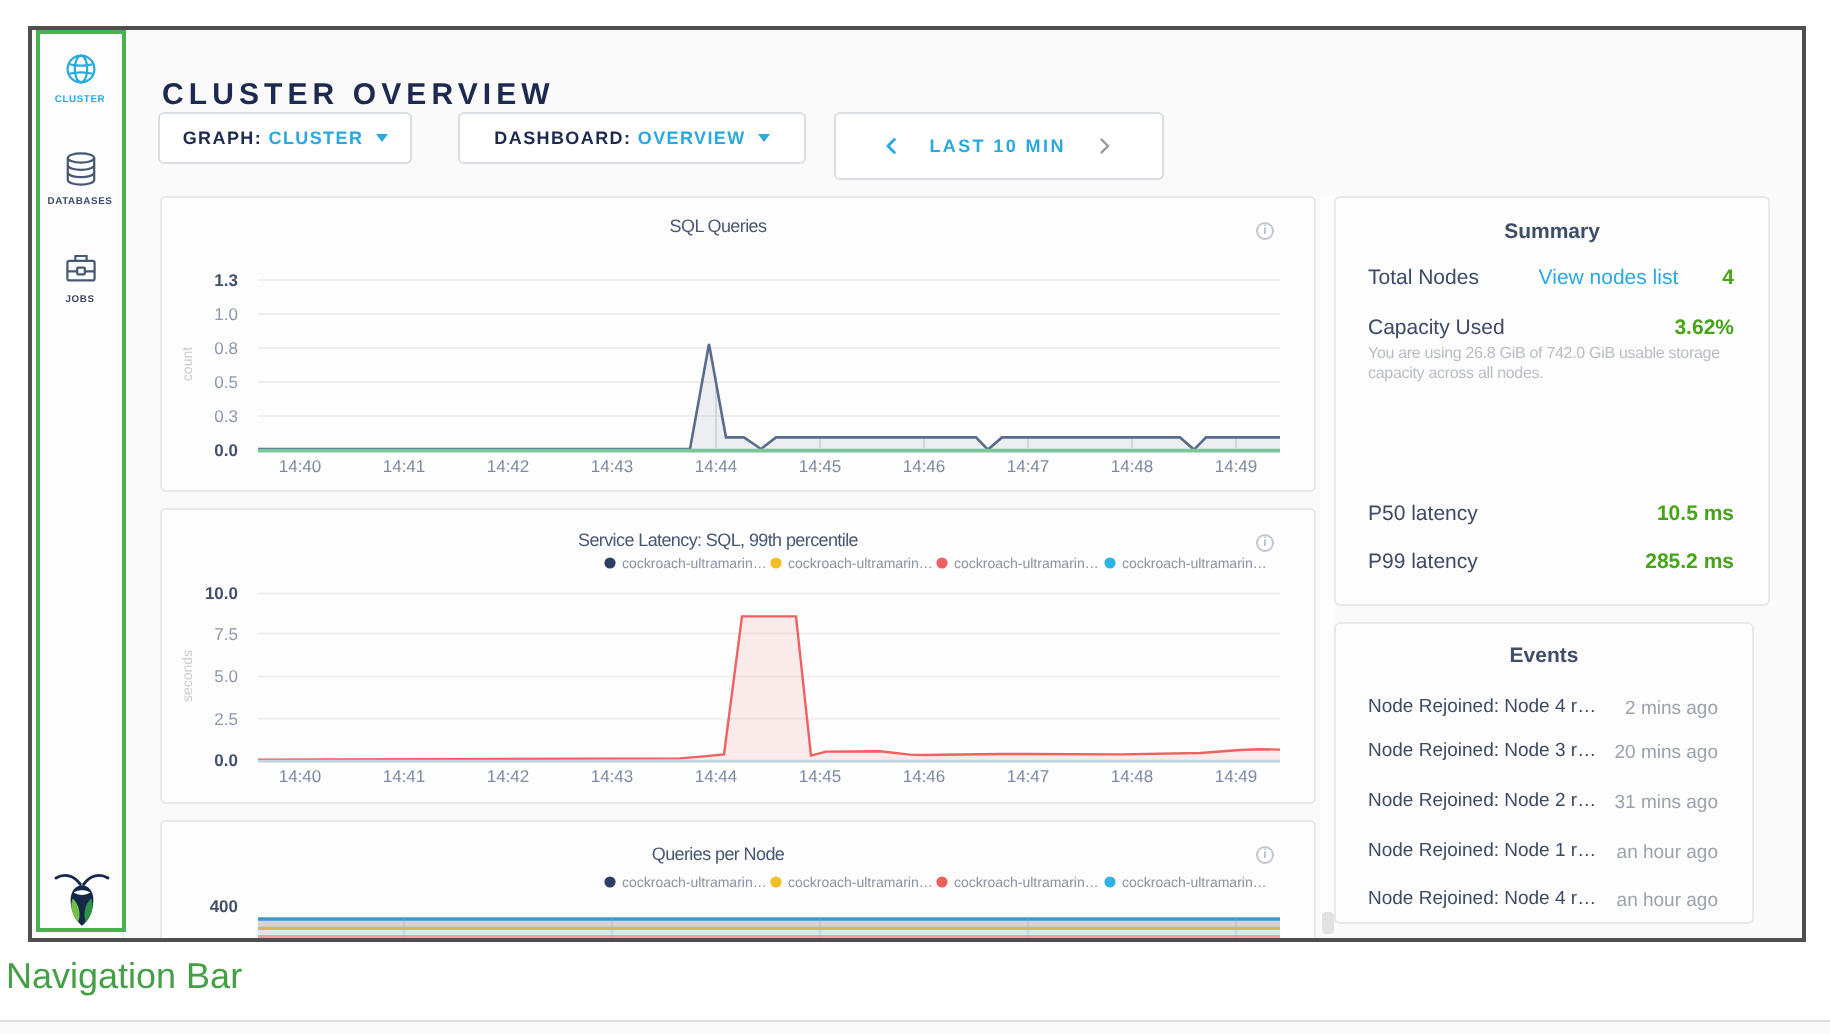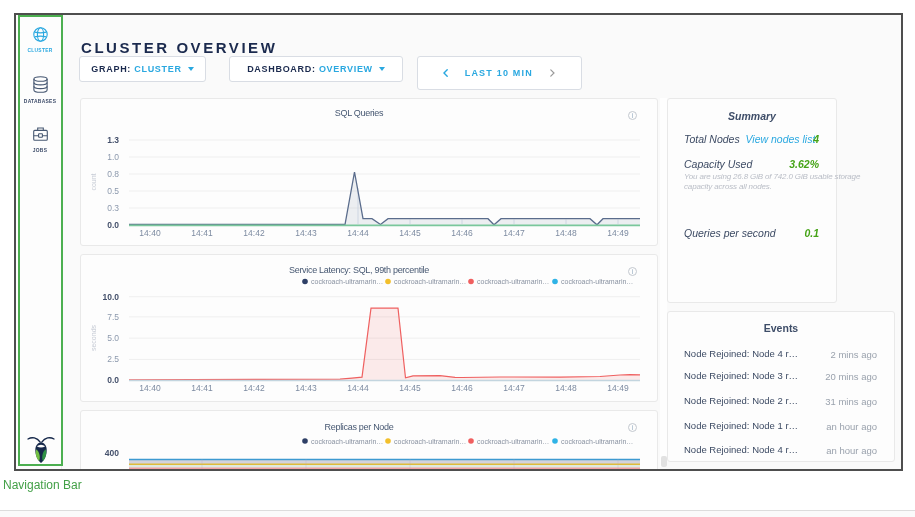--- a/index.html
+++ b/index.html
@@ -167,21 +167,21 @@
         <circle cx="308" cy="27.5" r="2.8" fill="#f2bf2b"></circle>
           <text x="314" y="30">cockroach-ultramarin…</text>
         <circle cx="391" cy="27.5" r="2.8" fill="#f05f5f"></circle>
           <text x="397" y="30">cockroach-ultramarin…</text>
         <circle cx="475" cy="27.5" r="2.8" fill="#2fb3e6"></circle>
           <text x="481" y="30">cockroach-ultramarin…</text>
       </g>
     </svg>
   </div>
   <div class="card" style="left:64px; top:395px; width:578px; height:148px;" id="c3">
-    <div class="ctitle" style="top:11px; left:-10px;">Replicas per Node</div>
+    <div class="ctitle" style="top:11px; left:-10px;">Queries per Node</div>
     <div class="info" style="right:20px; top:12px;">i</div>
     <svg width="578" height="148" viewBox="0 0 578 148" style="position:absolute; left:-1px; top:-1px;">
       <rect x="49" y="50" width="511" height="4.2" fill="#d4d2db"></rect>
       <rect x="49" y="54.2" width="511" height="4.1" fill="#dfe9df"></rect>
       <rect x="49" y="58.3" width="511" height="8" fill="#e6dfd2"></rect>
       <line x1="49" y1="49.5" x2="560" y2="49.5" stroke="#3d9ad1" stroke-width="1.7"></line>
       <line x1="49" y1="54.2" x2="560" y2="54.2" stroke="#e0bb3a" stroke-width="1.6"></line>
       <line x1="49" y1="58.3" x2="560" y2="58.3" stroke="#f2a0a4" stroke-width="1.6"></line>
       <g stroke="#b8a0b0" stroke-width="1" opacity="0.25">
         <line x1="122" y1="49" x2="122" y2="66"></line>
@@ -200,32 +200,33 @@
           <text x="397" y="33.5">cockroach-ultramarin…</text>
         <circle cx="475" cy="31" r="2.8" fill="#2fb3e6"></circle>
           <text x="481" y="33.5">cockroach-ultramarin…</text>
       </g>
     </svg>
   </div>
 
   <div class="abs" style="left:644px; top:83px; width:7px; height:369px; background:#fefefe;"></div>
   <div class="abs" style="left:644.5px; top:441px; width:6px; height:11px; background:#e2e2e2; border-radius:2px;"></div>
 
-  <div class="card" style="left:651px; top:83px; width:170px; height:205px;font-style:italic;">
+  <div class="card" style="left:651px; top:83px; width:218px; height:205px;">
     <div style="position:absolute; width:100%; text-align:center; top:10.5px; font-size:10.5px; font-weight:bold; color:#3e4d68;">Summary</div>
-    <div class="srow" style="top:34px;">Total Nodes&nbsp; <span class="blue" style="font-weight:normal;">View nodes list</span><span class="sval">4</span></div>
+    <div class="srow" style="top:34px;">Total Nodes&nbsp; <span class="blue" style="font-weight:normal;margin-left:24px;">View nodes list</span><span class="sval">4</span></div>
     <div class="srow" style="top:59px;">Capacity Used<span class="sval">3.62%</span></div>
     <div class="srow gray" style="top:73px; font-size:8px; letter-spacing:-0.15px; line-height:9.5px;">You are using 26.8 GiB of 742.0 GiB usable storage<br>capacity across all nodes.</div>
-    <div class="srow" style="top:127.8px;">Queries per second<span class="sval">0.1</span></div>
-  </div>
-
-  <div class="card" style="left:651px; top:296px; width:228px; height:151px;">
+    <div class="srow" style="top:151.7px;">P50 latency<span class="sval">10.5 ms</span></div>
+    <div class="srow" style="top:175.8px;">P99 latency<span class="sval">285.2 ms</span></div>
+  </div>
+
+  <div class="card" style="left:651px; top:296px; width:210px; height:151px;">
     <div style="position:absolute; width:100%; text-align:center; top:10px; font-size:10.5px; font-weight:bold; color:#3e4d68;">Events</div>
     <div class="srow" style="top:36.3px;"><span class="etxt">Node Rejoined: Node 4 rejoined</span><span class="time">2 mins ago</span></div>
     <div class="srow" style="top:58.3px;"><span class="etxt">Node Rejoined: Node 3 rejoined</span><span class="time">20 mins ago</span></div>
     <div class="srow" style="top:83.0px;"><span class="etxt">Node Rejoined: Node 2 rejoined</span><span class="time">31 mins ago</span></div>
     <div class="srow" style="top:107.6px;"><span class="etxt">Node Rejoined: Node 1 rejoined</span><span class="time">an hour ago</span></div>
     <div class="srow" style="top:131.9px;"><span class="etxt">Node Rejoined: Node 4 rejoined</span><span class="time">an hour ago</span></div>
   </div>
 </div>
 
-<div style="position:absolute; left:3px; top:478px; font-size:12px; color:#43a047;">Navigation Bar</div>
+<div style="position:absolute; left:3px; top:478px; font-size:18px; color:#43a047;">Navigation Bar</div>
 <div style="position:absolute; left:0; top:510px; width:915px; height:7px; border-top:1px solid #dcdcdc; background:#fafafa;"></div>
 
 </body></html>

